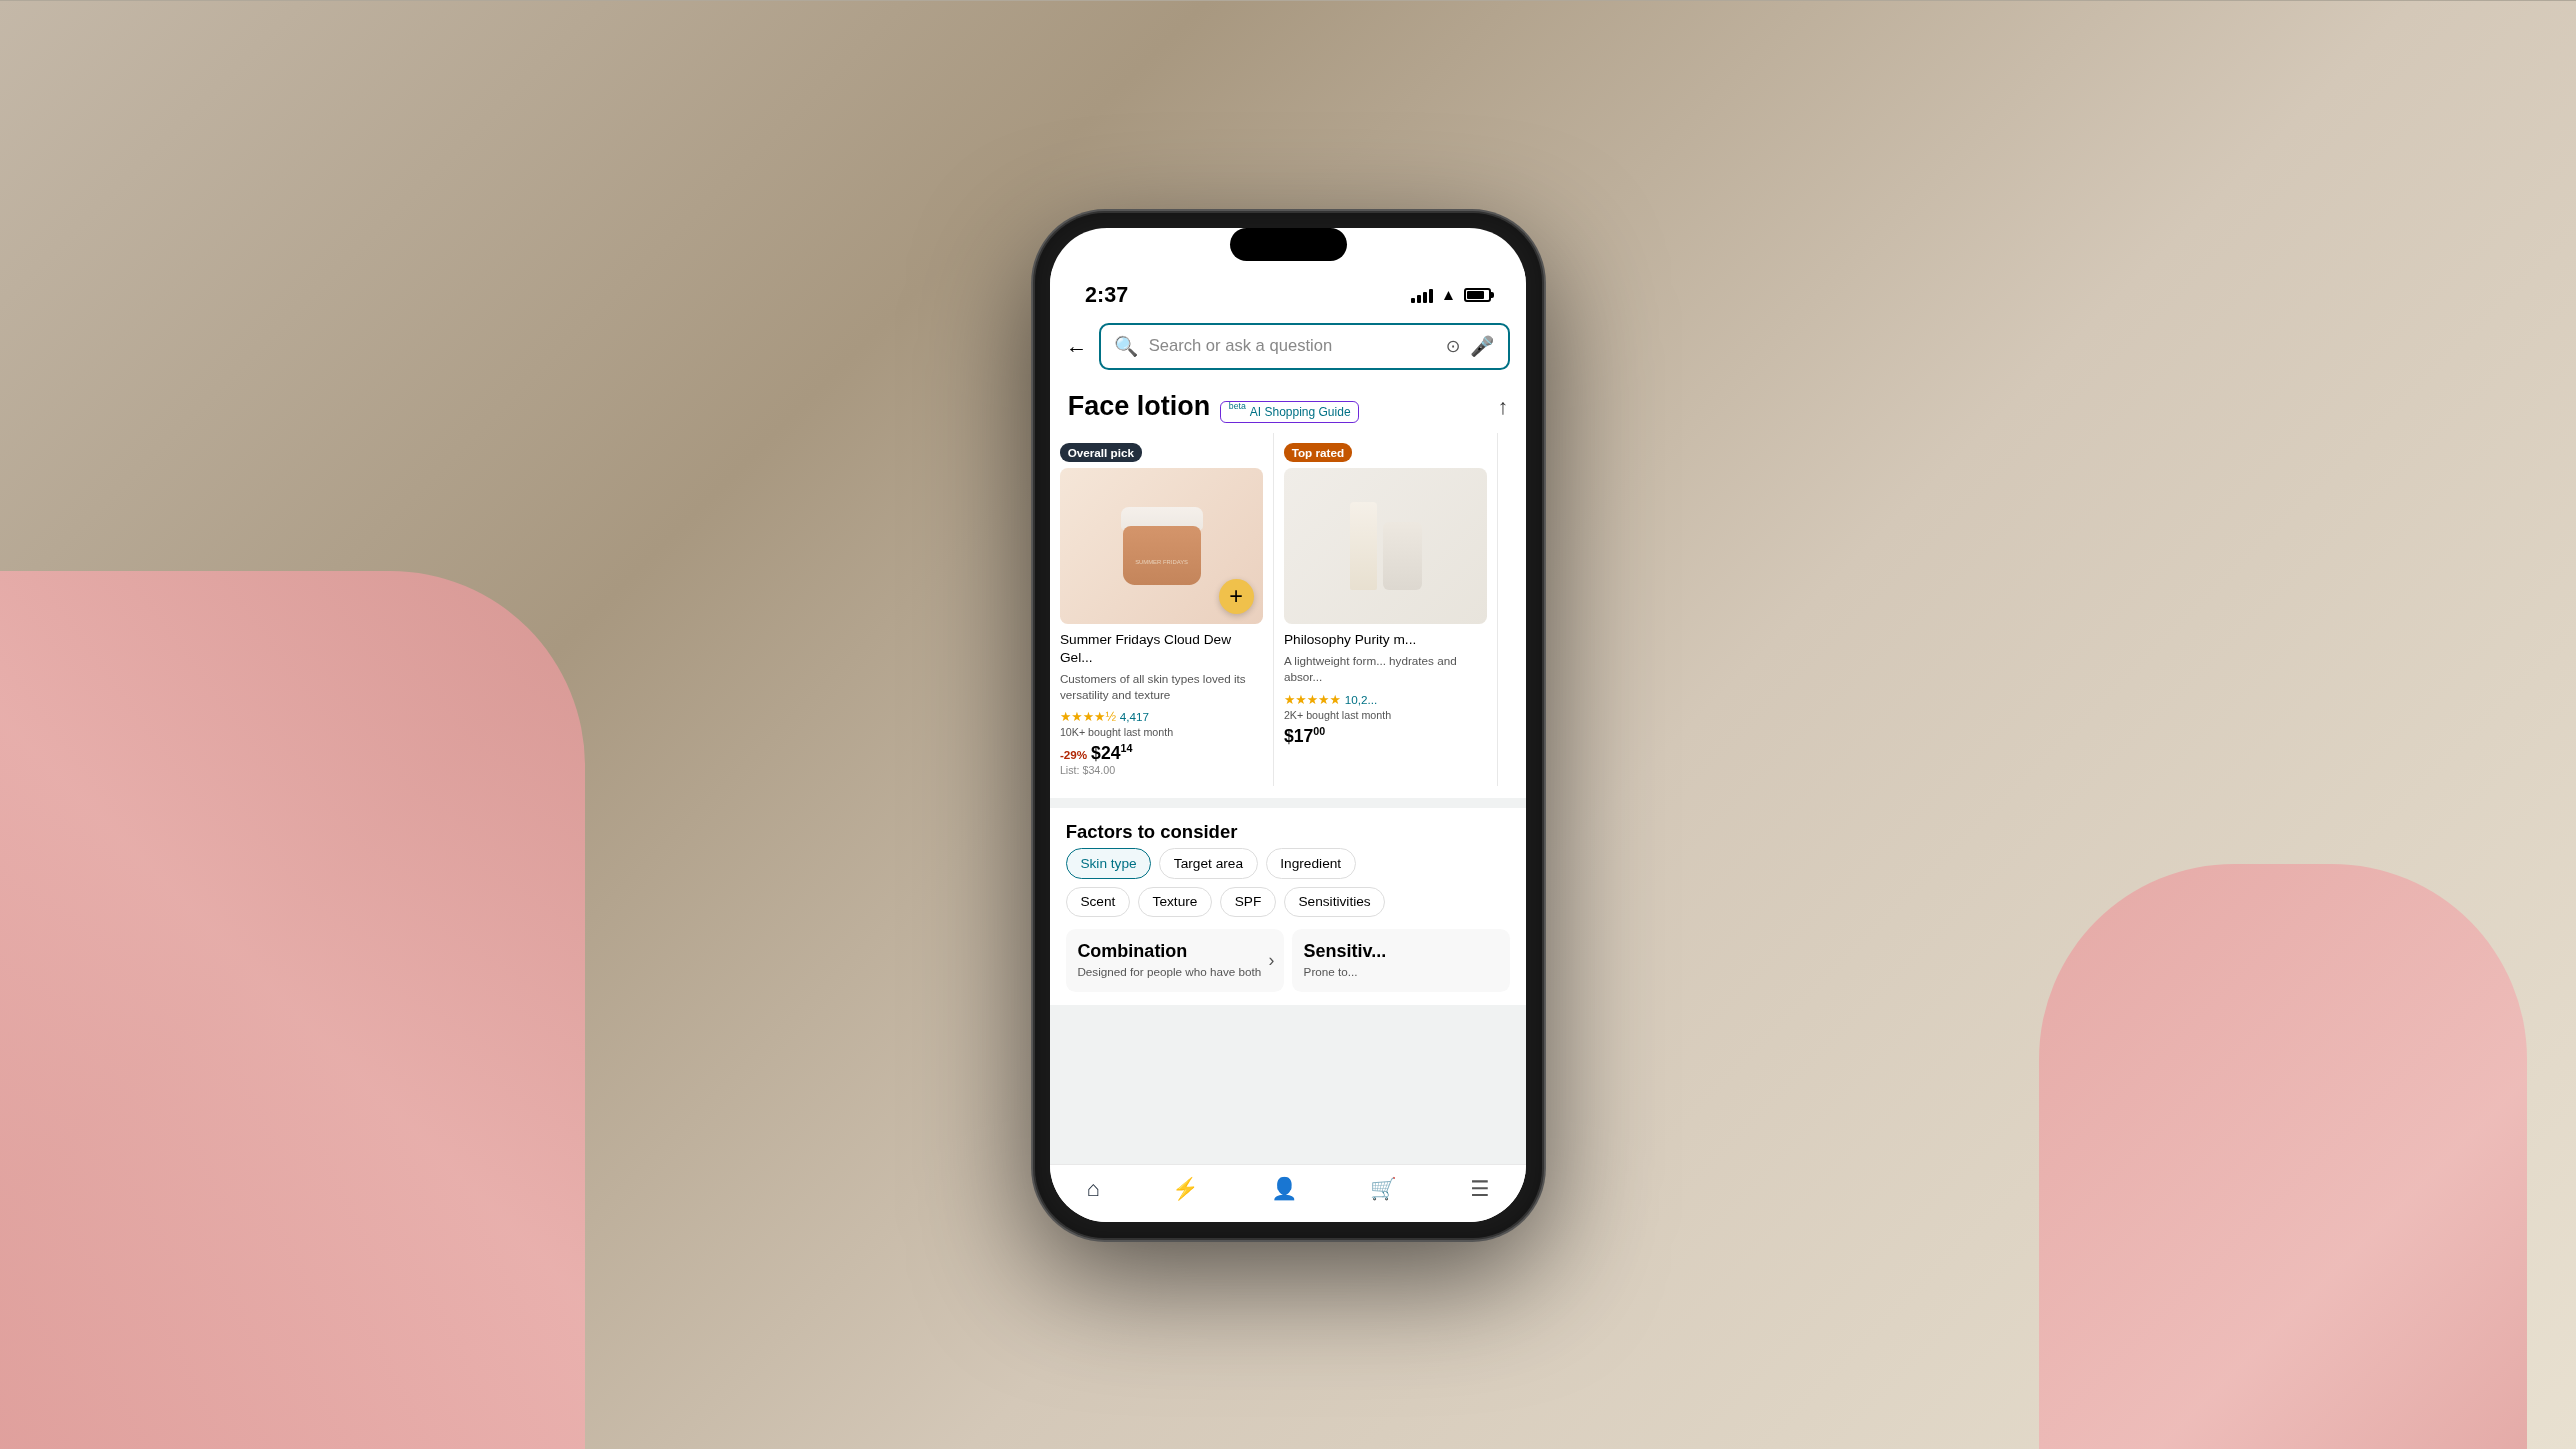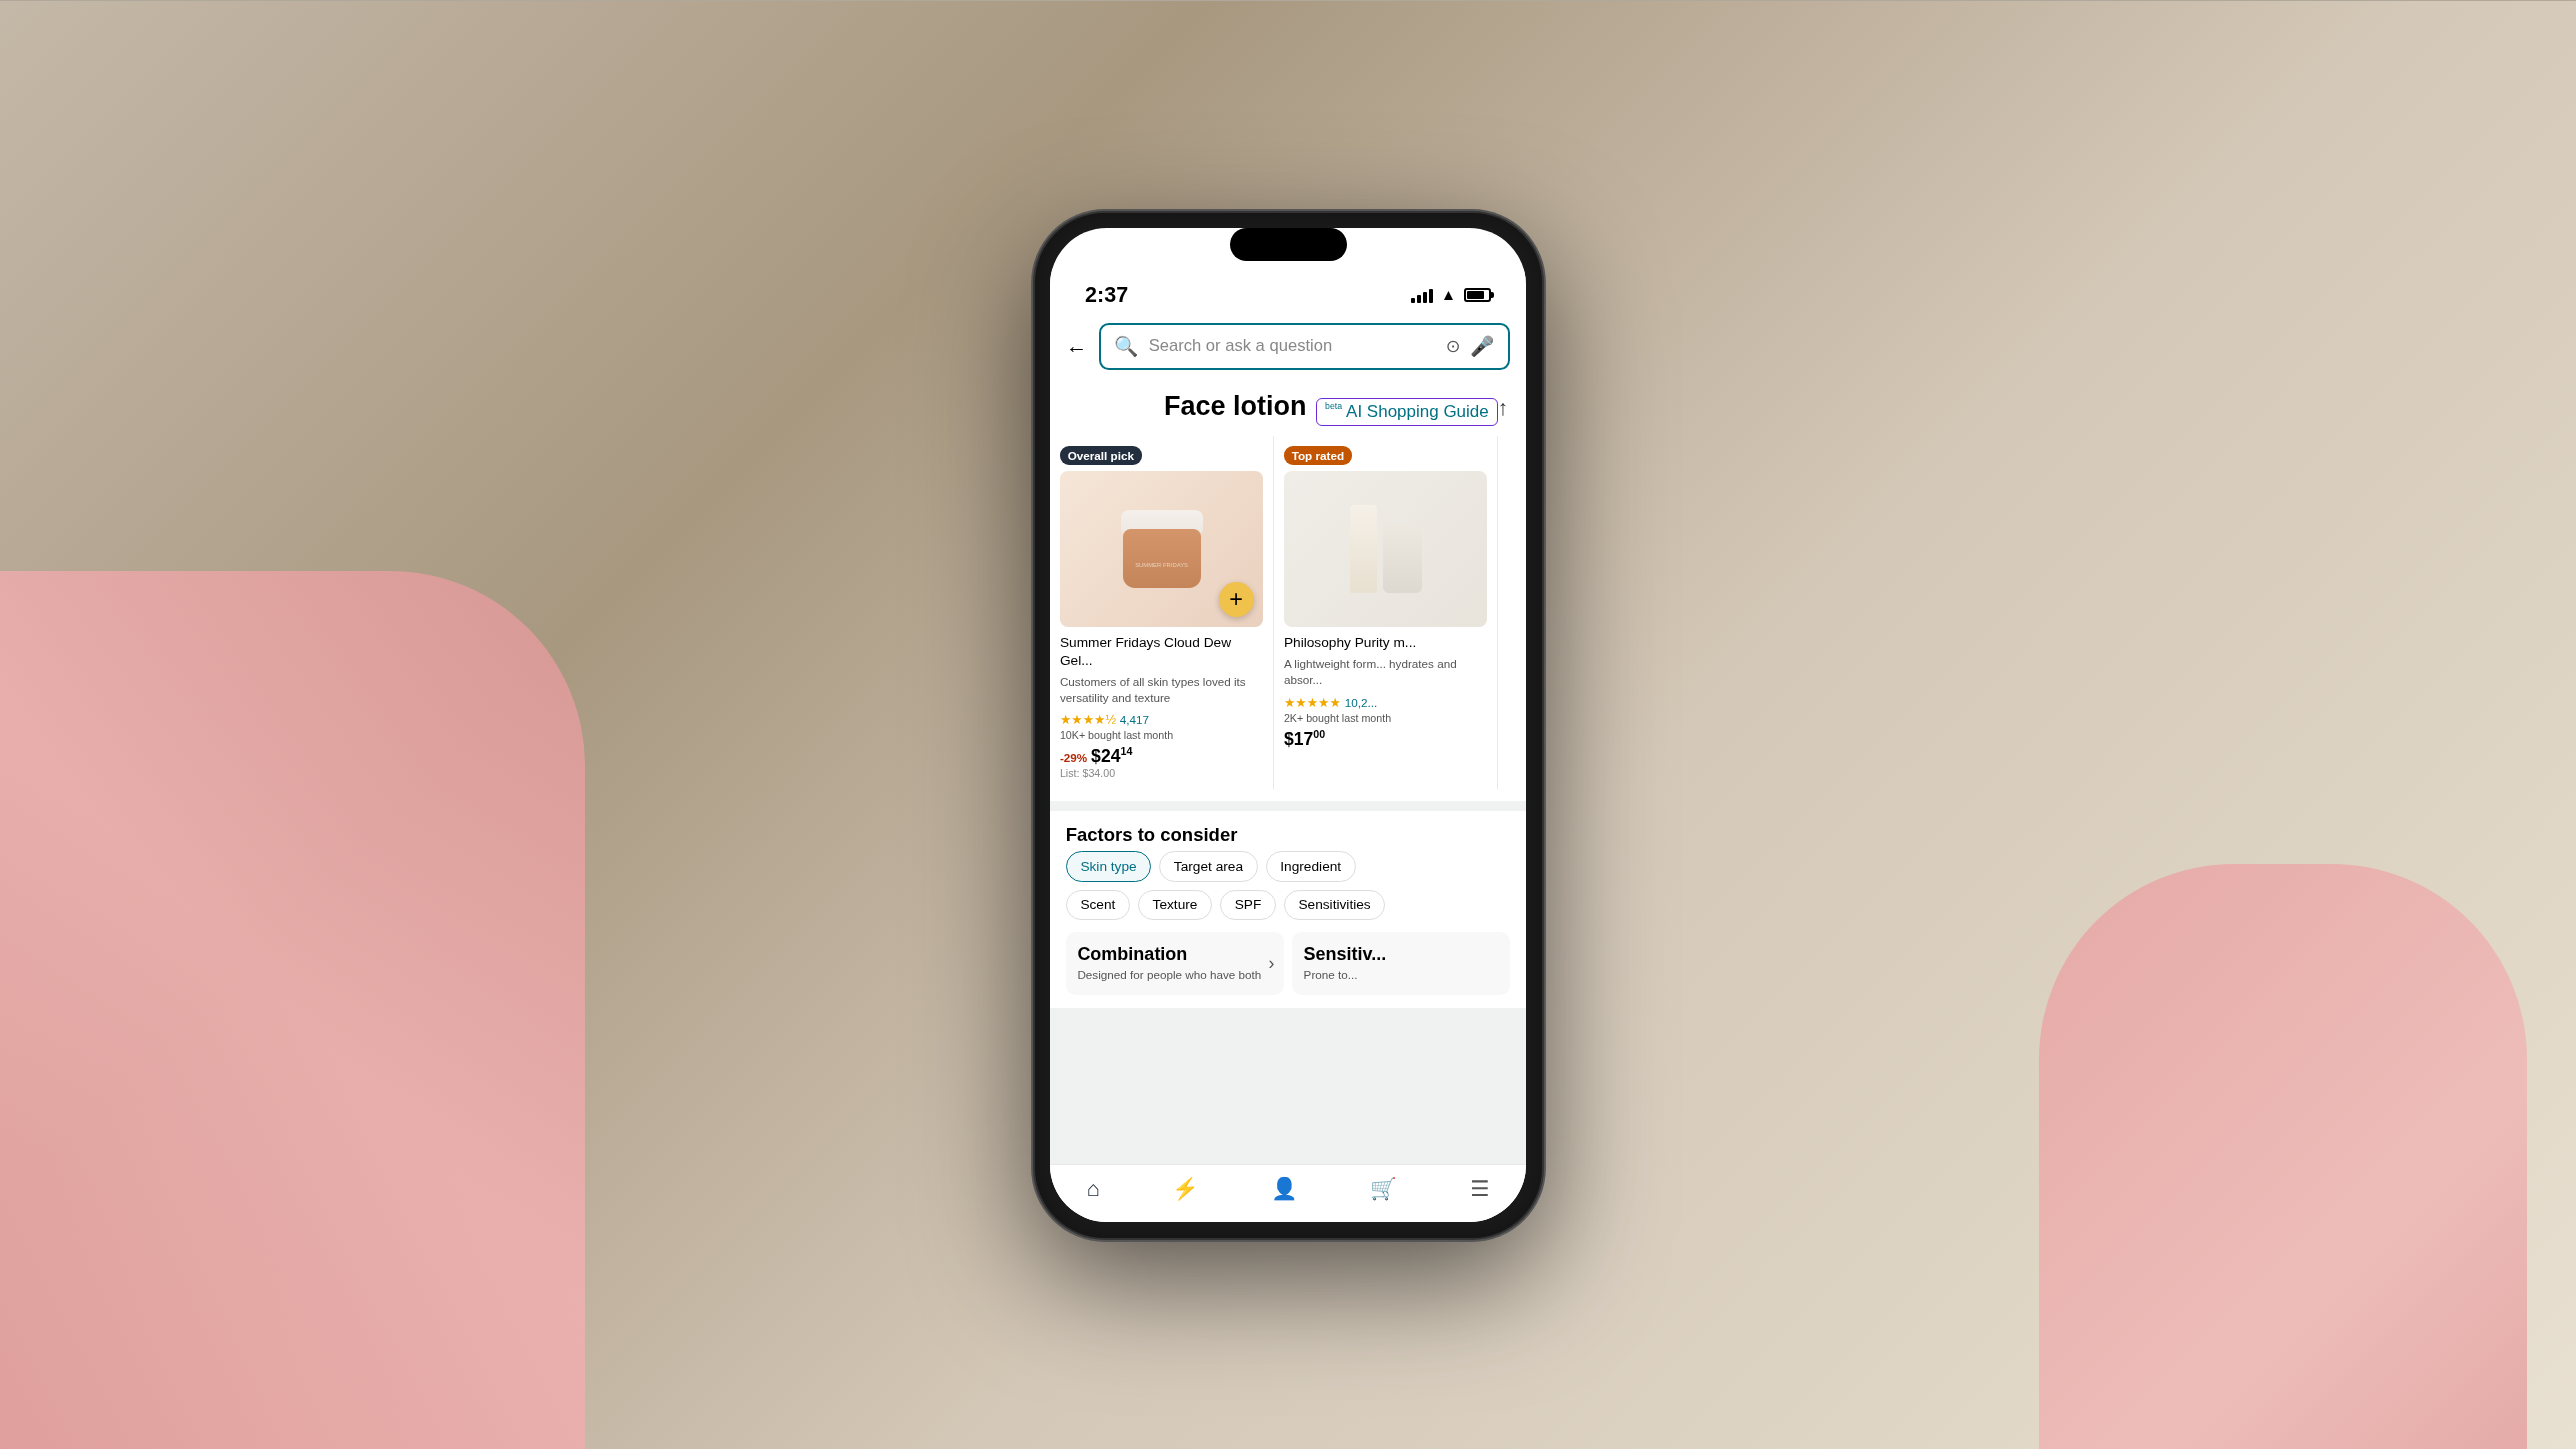--- a/index.html
+++ b/index.html
@@ -201,21 +201,21 @@
       overflow-y: auto;
       background: #f0f2f2;
     }
 
     .content-area::-webkit-scrollbar { display: none; }
 
     
     .page-header {
       display: flex;
       align-items: center;
-      justify-content: flex-end;
+      justify-content: space-between;
       padding: 13.7px 17.6px 9.8px;
       background: #fff;
     }
 
     .page-title-row {
       display: flex;
       align-items: baseline;
       gap: 9.8px;
     }
 
@@ -229,21 +229,21 @@
       display: flex;
       align-items: center;
       gap: 3.9px;
       background: #fff;
       border: 1px solid #6d28d9;
       border-radius: 5.9px;
       padding: 2.9px 7.8px;
     }
 
     .ai-guide-text {
-      font-size: 17px;
+      font-size: 12px;
       color: #007185;
       font-weight: 500;
     }
 
     .beta-badge {
       font-size: 8.8px;
       color: #007185;
       position: relative;
       top: -5.9px;
     }

